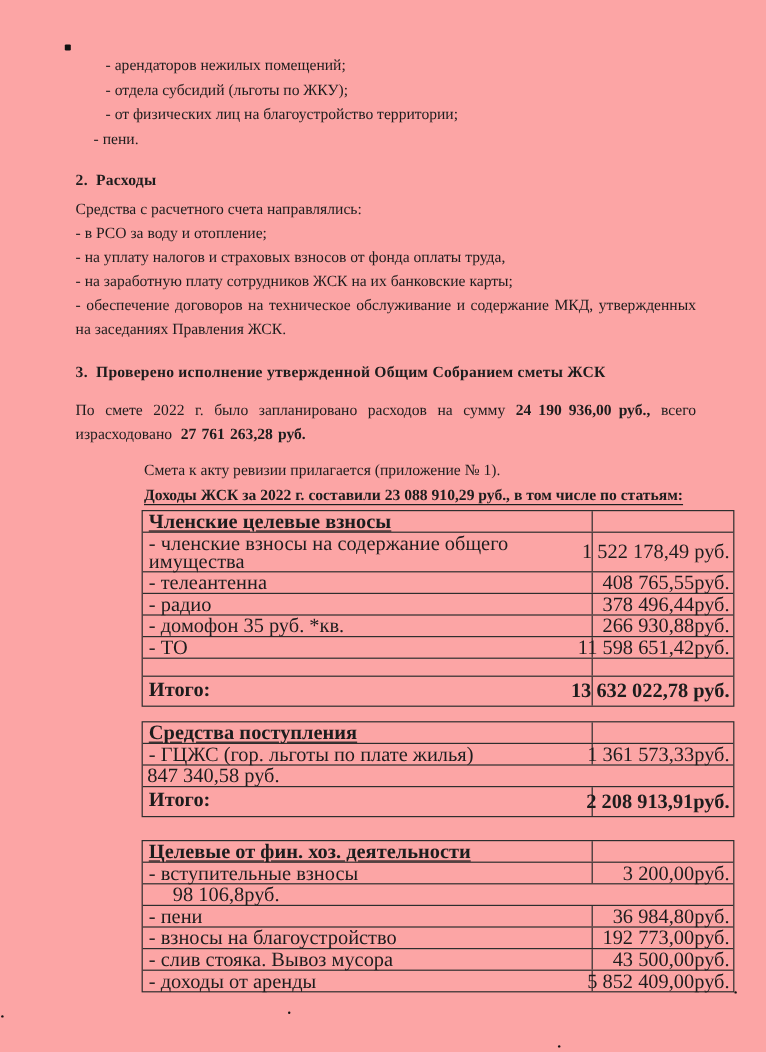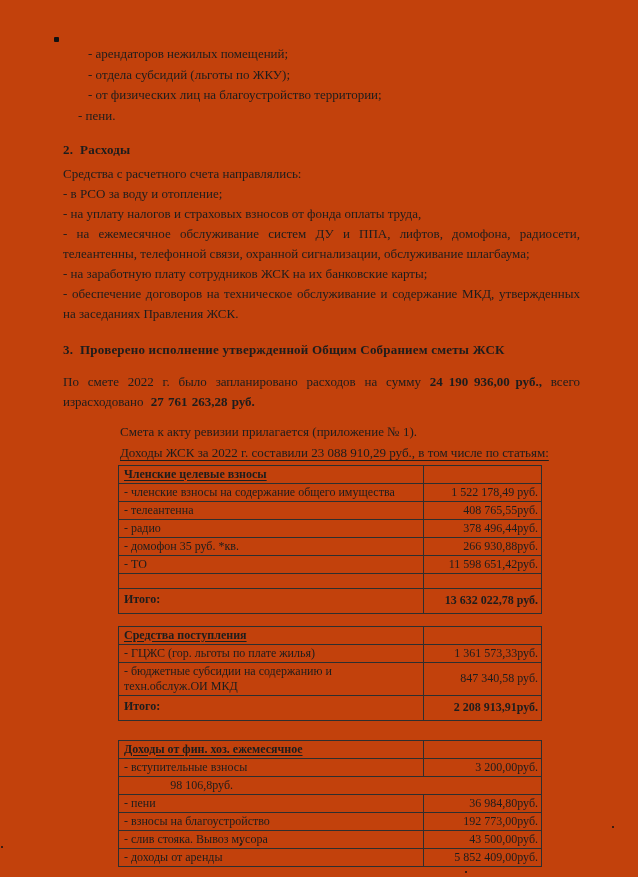--- a/index.html
+++ b/index.html
@@ -1,19 +1,19 @@
 <!DOCTYPE html>
 <html lang="ru"><head>
 <meta charset="utf-8">
 <style>
   html,body{margin:0;padding:0;}
   .page{
     position:relative;
     width:638px;height:877px;
-    background:#c2410c;
+    background:#fca5a5;
     overflow:hidden;
     font-family:"Liberation Serif","DejaVu Serif",serif;
     color:#1d1d1d;
   }
   .content{
     position:absolute;
     left:63px;top:44px;right:58px;
     font-size:13px;
     line-height:20px;
   }
@@ -29,29 +29,29 @@
   .bullets p{margin:0;text-align:justify;}
   .summary{
     margin:12px 0 0 0;
     text-align:justify;
     word-spacing:4px;
   }
   .summary b{word-spacing:1px;}
   .attachment{margin:10px 0 0 57px;}
   .income-heading{
     margin:1px 0 2px 57px;
-    font-weight:normal;
+    font-weight:bold;
     text-decoration:underline;
     text-underline-offset:3px;
   }
   .doc-table{
     margin-left:55px;
-    width:424px;
+    width:494px;
     border:1.5px solid #2e2e2e;
-    font-size:12px;
+    font-size:17px;
     line-height:15px;
     box-sizing:border-box;
   }
   .t-gap1{height:12px;}
   .t-gap2{height:19px;}
   .trow{
     display:flex;
     border-bottom:1px solid #2e2e2e;
     min-height:16px;
   }
@@ -106,21 +106,20 @@
       <div class="li">- от физических лиц на благоустройство территории;</div>
       <div class="li">- пени.</div>
     </div>
 
     <div class="sec-heading">2.&nbsp; Расходы</div>
 
     <div class="bullets">
       <p class="plain-line">Средства с расчетного счета направлялись:</p>
       <p>- в РСО  за воду и отопление;</p>
       <p>- на уплату  налогов и страховых взносов от фонда оплаты труда,</p>
-      <p>- на ежемесячное обслуживание систем ДУ и ППА, лифтов, домофона, радиосети, телеантенны, телефонной связи, охранной сигнализации, обслуживание шлагбаума;</p>
       <p>- на заработную плату сотрудников ЖСК на их банковские карты;</p>
       <p>- обеспечение договоров на техническое обслуживание и содержание МКД, утвержденных на заседаниях Правления ЖСК.</p>
     </div>
 
     <div class="sec-heading" style="margin-top:16px">3.&nbsp; Проверено исполнение утвержденной Общим Собранием сметы ЖСК</div>
 
     <p class="summary"><span>По смете 2022 г. было запланировано расходов на сумму</span> <b>24 190 936,00 руб.,</b> <span>всего израсходовано</span> <b>27 761 263,28  руб.</b></p>
 
     <p class="attachment">Смета к акту ревизии прилагается (приложение № 1).</p>
 
@@ -177,36 +176,35 @@
           <div class="cell-label">Средства поступления</div>
           <div class="cell-value"></div>
         </div>
 
         <div class="trow row-item">
           <div class="cell-label">- ГЦЖС (гор. льготы по плате жилья)</div>
           <div class="cell-value">1 361 573,33руб.</div>
         </div>
 
         <div class="trow row-item">
-          <div class="cell-label">- бюджетные субсидии на содержанию и техн.обслуж.ОИ МКД</div>
           <div class="cell-value">847 340,58 руб.</div>
         </div>
 
         <div class="trow row-total">
           <div class="cell-label">Итого:</div>
           <div class="cell-value">2 208 913,91руб.</div>
         </div>
       </div>
 
     <div class="t-gap2"></div>
 
     <div class="doc-table">
 
         <div class="trow row-header">
-          <div class="cell-label">Доходы от фин. хоз. ежемесячное</div>
+          <div class="cell-label">Целевые от фин. хоз. деятельности</div>
           <div class="cell-value"></div>
         </div>
 
         <div class="trow row-item">
           <div class="cell-label">- вступительные взносы</div>
           <div class="cell-value">3 200,00руб.</div>
         </div>
 
         <div class="trow row-item">
           <div class="cell-value">98 106,8руб.</div>

